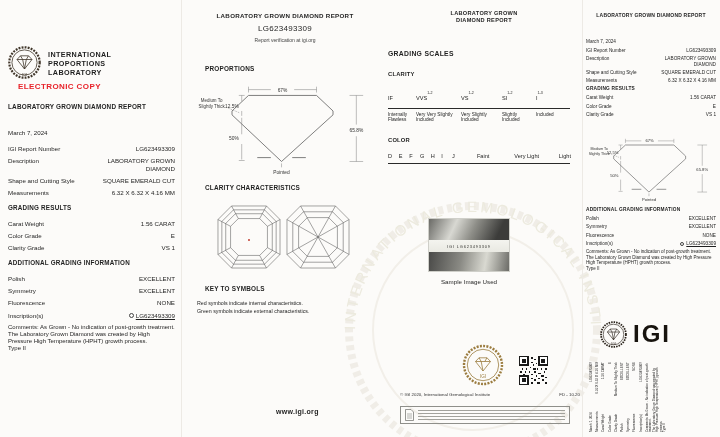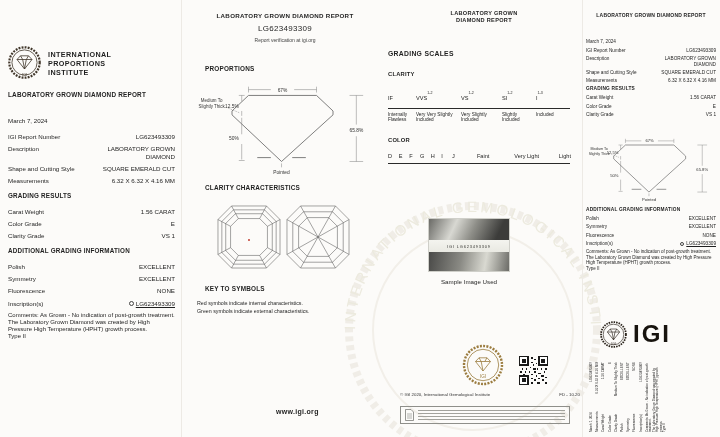--- a/index.html
+++ b/index.html
@@ -113,23 +113,24 @@
         <circle cx="16.5" cy="16.5" r="12.6" fill="none" stroke="#40362a" stroke-width="0.8"></circle>
         <g fill="none" stroke="#40362a" stroke-width="0.8">
           <path d="M9,13.5 L12.5,9.8 L20.5,9.8 L24,13.5 L16.5,23 Z"></path>
           <path d="M9,13.5 L24,13.5 M12.5,9.8 L14.7,13.5 L16.5,23 M20.5,9.8 L18.3,13.5 L16.5,23"></path>
         </g>
         <text x="16.5" y="29.5" text-anchor="middle" font-size="4" fill="#40362a">IGI</text>
       </svg>
       <div class="org">
         <div>INTERNATIONAL</div>
         <div>PROPORTIONS</div>
-        <div>INSTITUTE</div>
-      </div>
-    </div>
+        <div>LABORATORY</div>
+      </div>
+    </div>
+    <div class="electronic">ELECTRONIC COPY</div>
     <div class="lp-title">LABORATORY GROWN DIAMOND REPORT</div>
     <div class="lp-date">March 7, 2024</div>
 
     <div class="rows">
       <div class="row">
         <span class="lbl">IGI Report Number</span>
         <span class="val">LG623493309</span>
       </div>
       <div class="row">
         <span class="lbl">Description</span>

